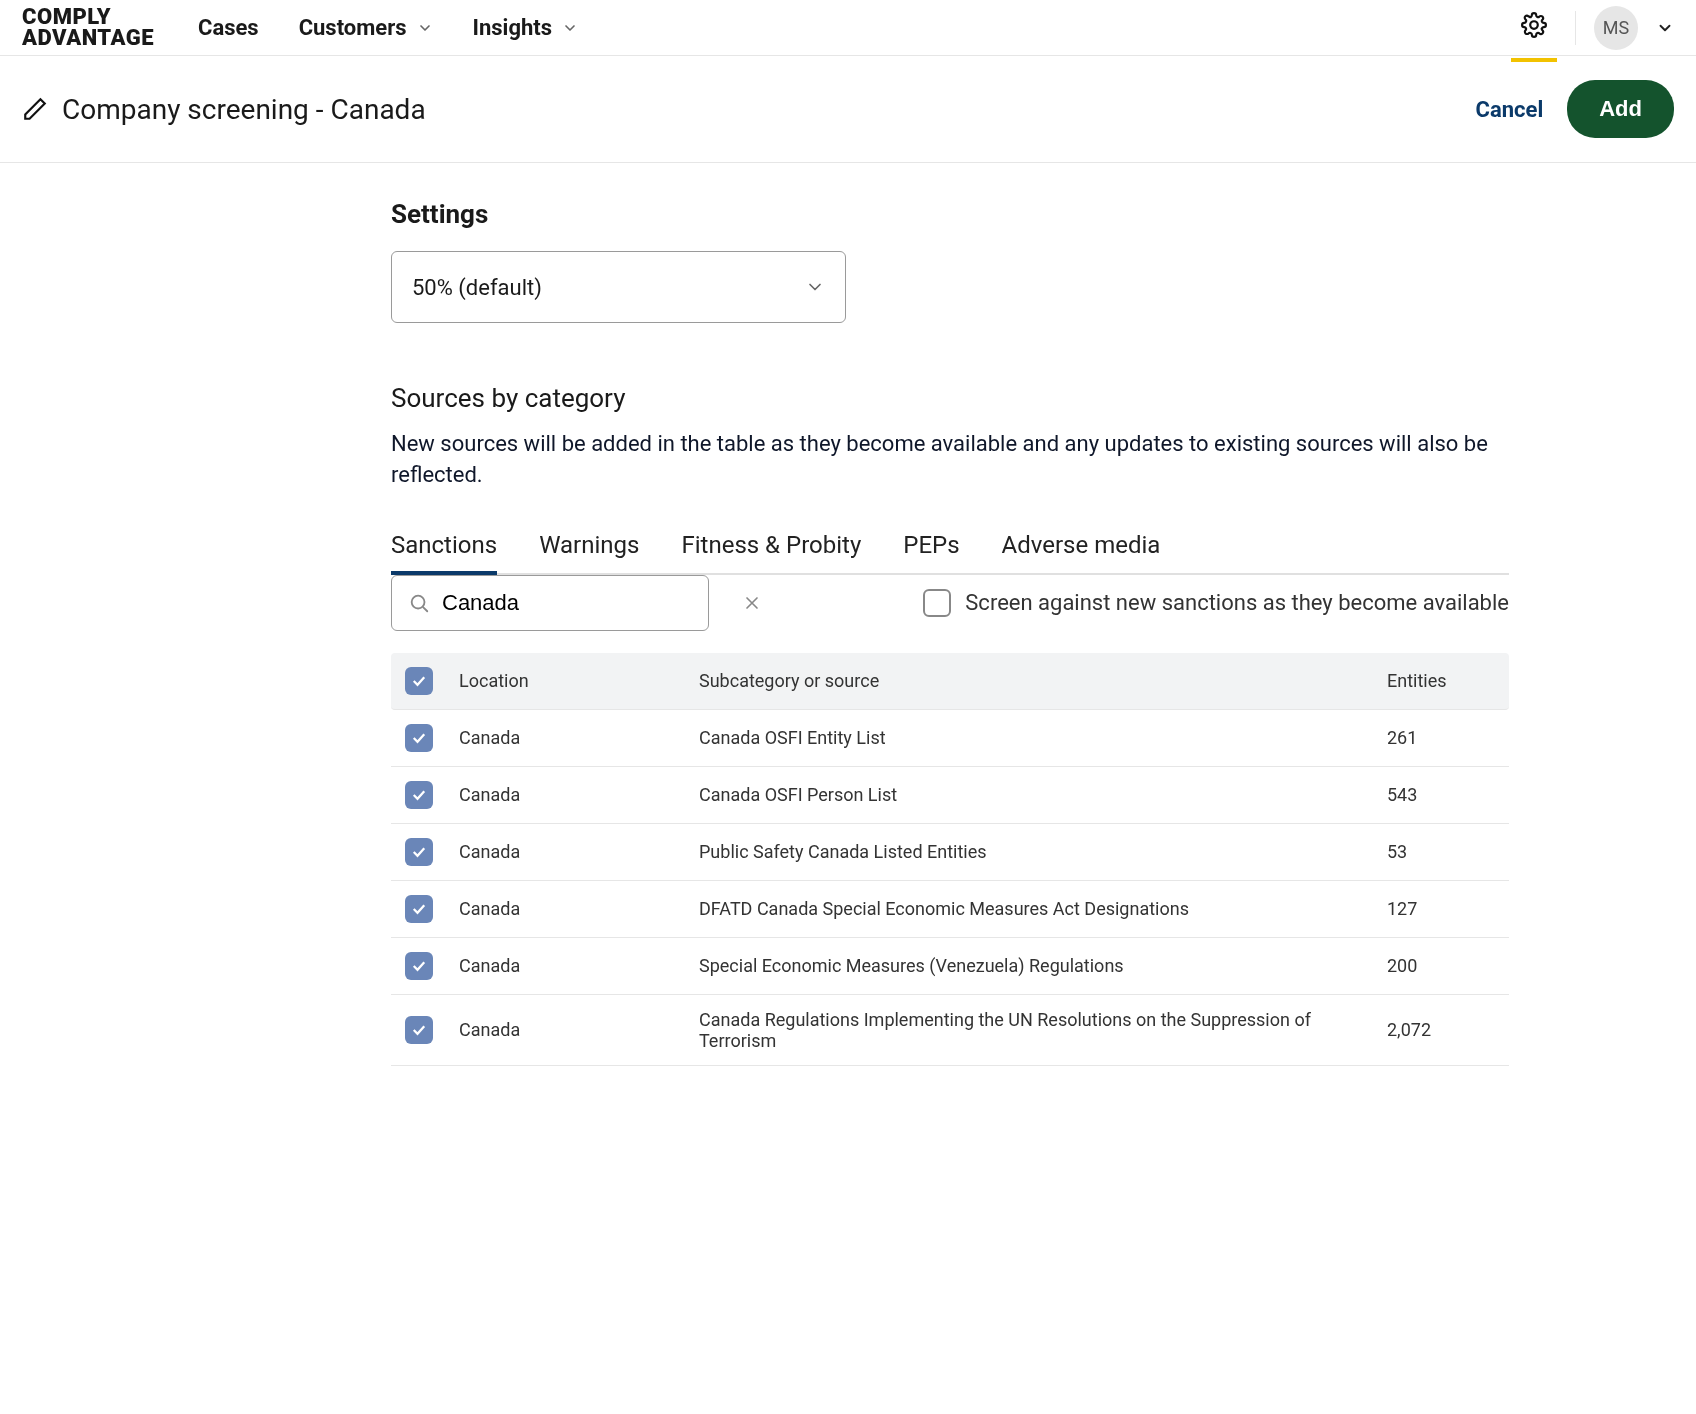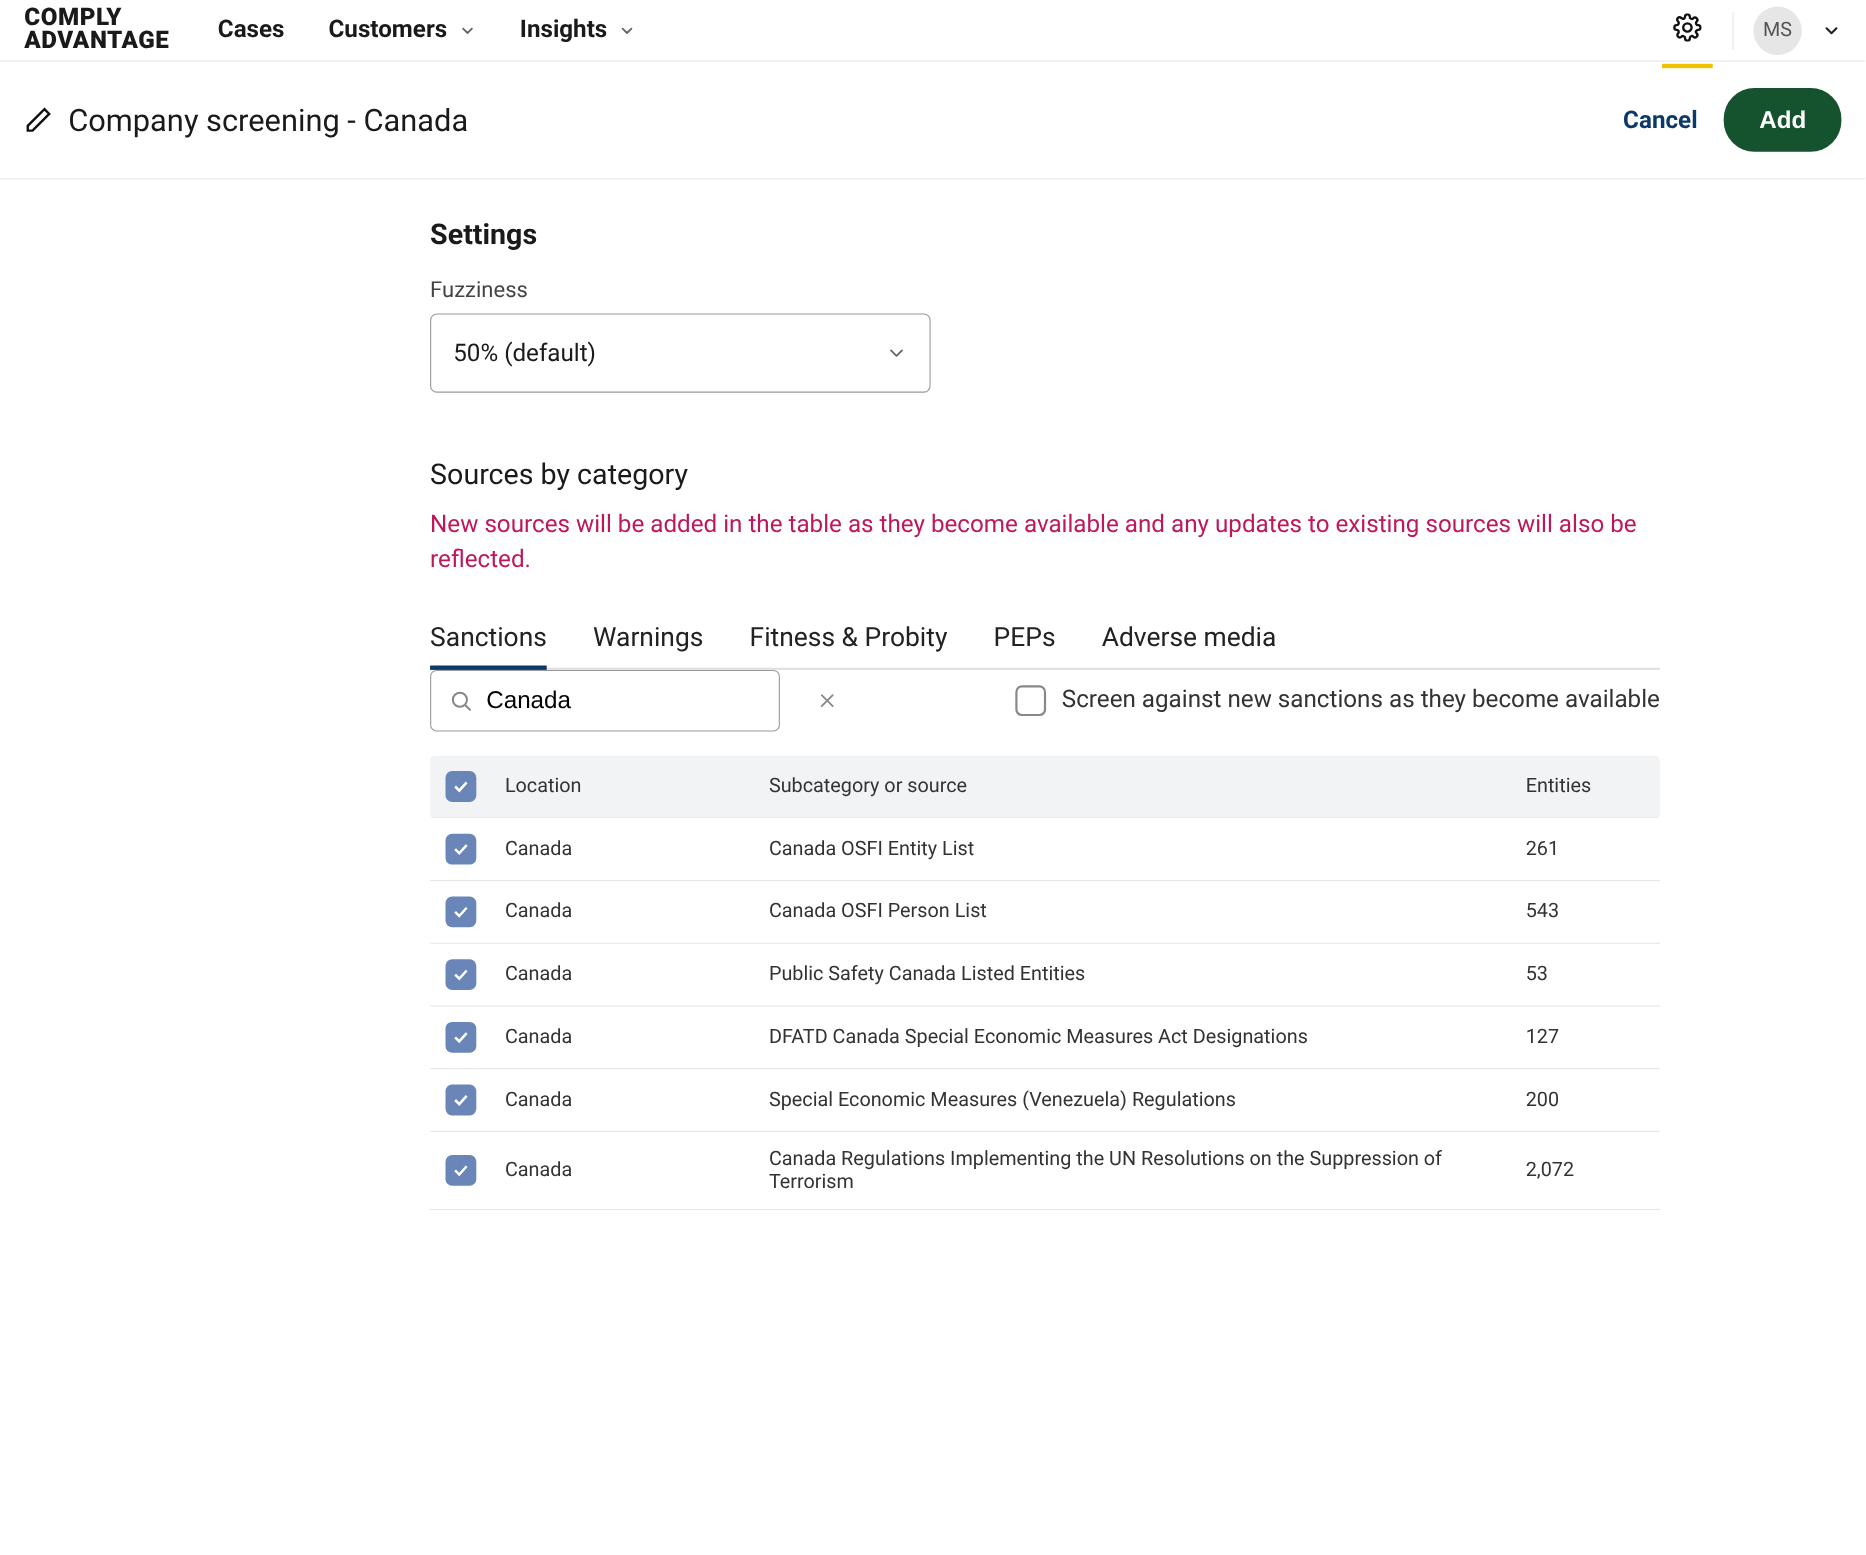--- a/index.html
+++ b/index.html
@@ -38,21 +38,21 @@
   .content { margin-left: 204px; max-width: 1165px; }
   .section-title { font-size: 26px; font-weight: 700; margin-bottom: 22px; }
   .field-label { font-size: 20px; color: #444; margin-bottom: 10px; }
   .select {
     width: 455px; height: 72px; border: 1px solid #9a9a9a; border-radius: 6px;
     display: flex; align-items: center; justify-content: space-between;
     padding: 0 20px; cursor: pointer; font-size: 22px;
   }
 
   .sources-title { font-size: 26px; font-weight: 400; margin-top: 60px; margin-bottom: 16px; }
-  .sources-desc { font-size: 22px; color: #be185d; margin-bottom: 30px; line-height: 1.4; }
+  .sources-desc { font-size: 22px; color: #0f172a; margin-bottom: 30px; line-height: 1.4; }
 
   
   .tabs { display: flex; gap: 42px; border-bottom: 2px solid #e0e0e0; }
   .tab { font-size: 24px; padding: 10px 0 14px 0; cursor: pointer; color: #222; position: relative; }
   .tab.active::after { content: ""; position: absolute; left: 0; right: 0; bottom: -2px; height: 4px; background: #0b3a6a; }
 
   
   .toolbar { display: flex; align-items: center; justify-content: space-between; gap: 24px; margin-bottom: 22px; }
   .search {
     width: 318px; height: 56px; border: 1px solid #9a9a9a; border-radius: 6px;
@@ -143,21 +143,20 @@
   <div class="sub-right">
     <a class="cancel-link">Cancel</a>
     <button class="add-btn">Add</button>
   </div>
 </div>
 
 <div class="main">
   <div class="content">
 
     <h2 class="section-title">Settings</h2>
-    <div class="field-label">Fuzziness</div>
     <div class="select">
       <span>50% (default)</span>
       <span class="icon">
         <svg viewBox="0 0 24 24" width="20" height="20">
             <path d="M6 9l6 6 6-6" fill="none" stroke="#666" stroke-width="2" stroke-linecap="round" stroke-linejoin="round"></path>
           </svg>
       </span>
     </div>
 
     <h2 class="sources-title">Sources by category</h2>

